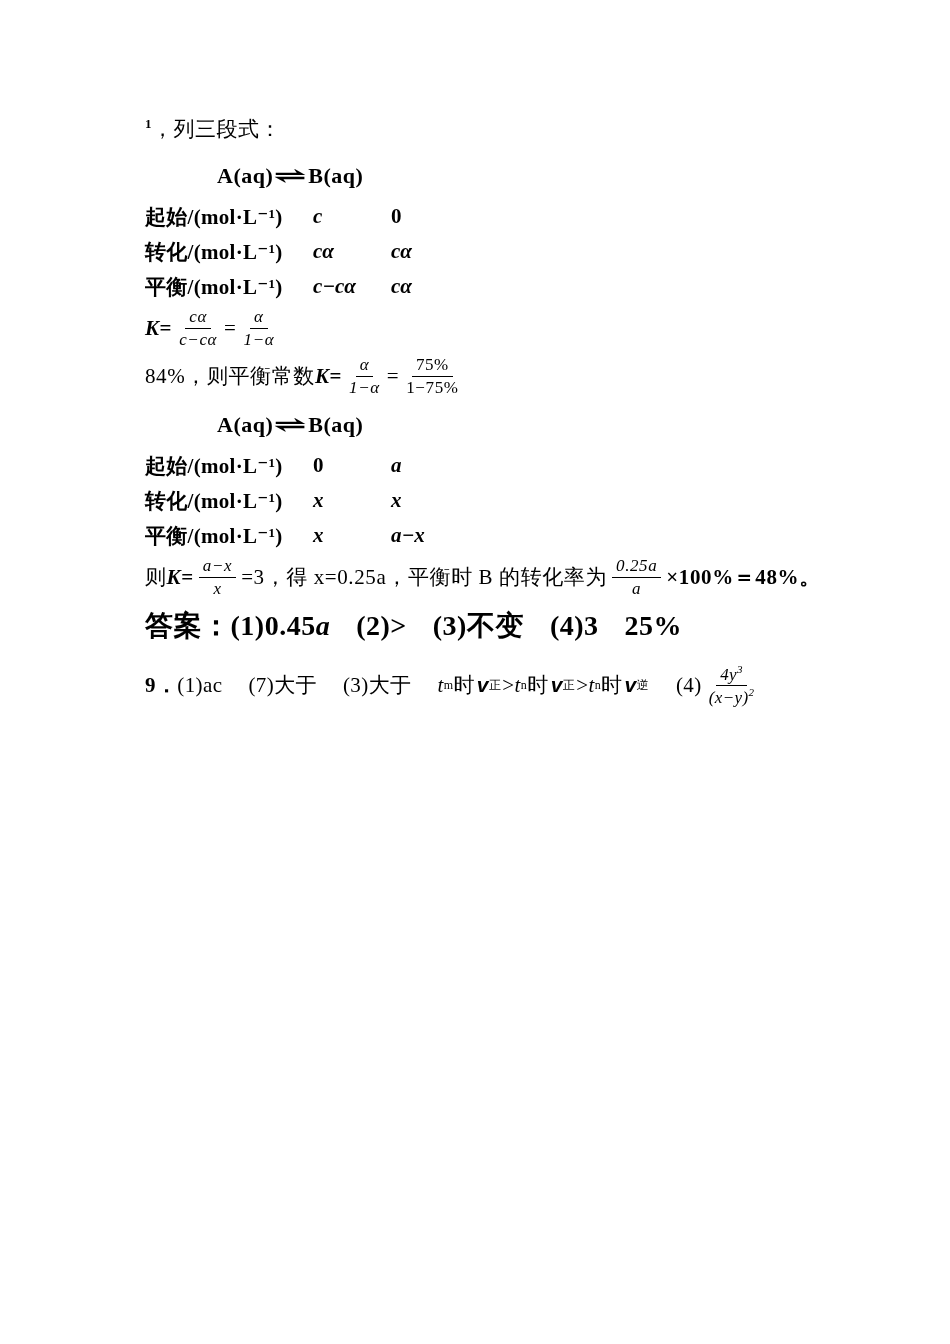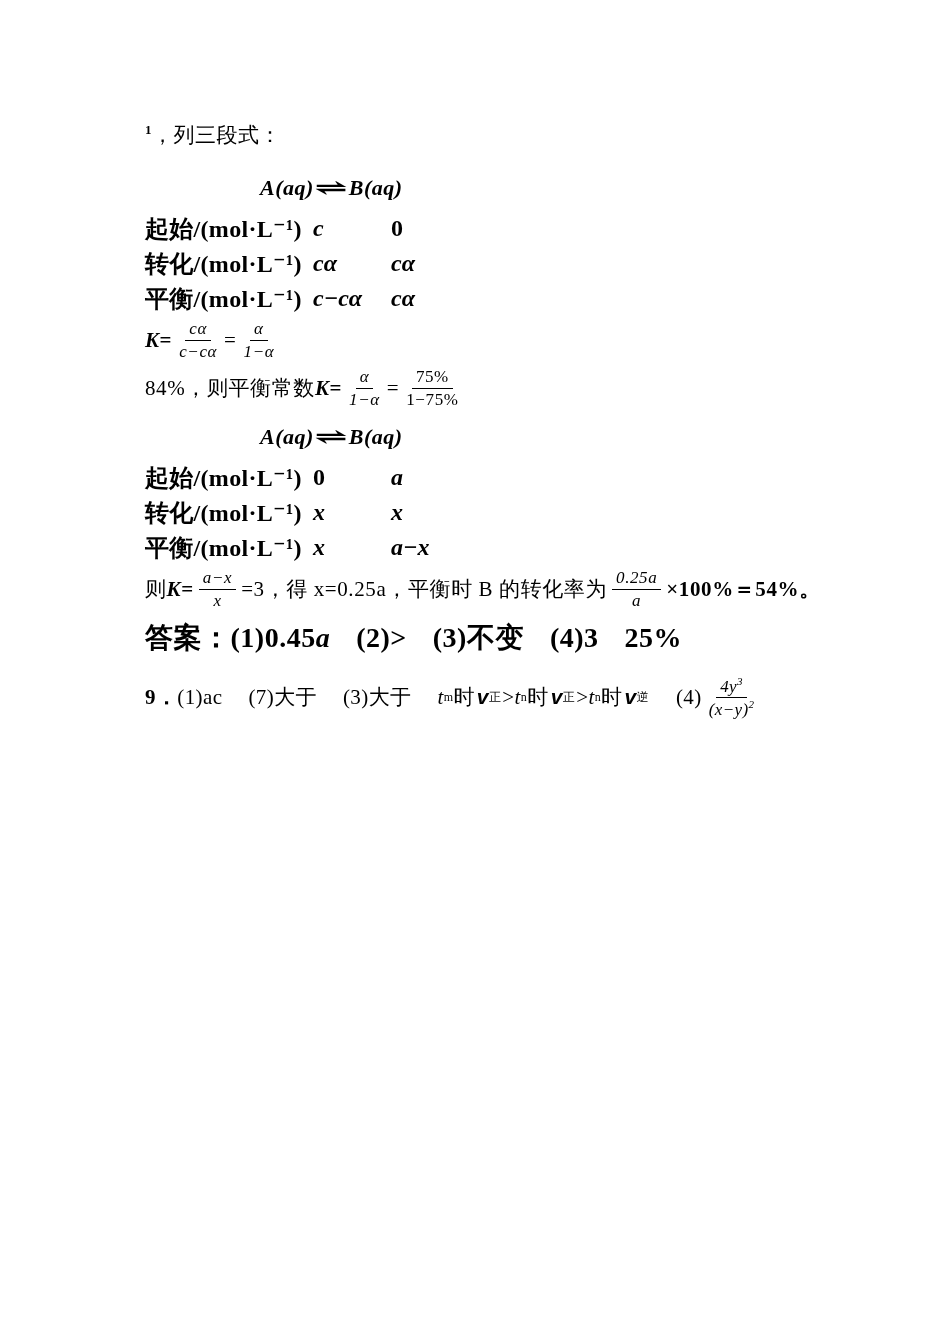--- a/index.html
+++ b/index.html
@@ -3,27 +3,27 @@
 <meta charset="utf-8">
 <style>
   html,body{margin:0;padding:0;}
   body{
     width:950px;height:1344px;background:#ffffff;color:#000;
     font-family:"Liberation Serif","DejaVu Serif",serif;
     overflow:hidden;
   }
   .page{padding:110px 135px 0 145px;box-sizing:border-box;width:950px;height:1344px;}
 
-  .line1{font-size:21px;line-height:40px;margin-bottom:16px;letter-spacing:0.5px;}
+  .line1{font-size:21px;line-height:28px;margin-bottom:16px;letter-spacing:0.5px;}
   .lead-sup{font-size:13px;vertical-align:super;font-weight:700;}
 
-  .eqline{margin:8px 0 6px 115px;font-weight:700;font-size:22px;line-height:34px;letter-spacing:0.5px;font-style:italic;}
+  .eqline{margin:8px 0 6px 72px;font-weight:700;font-size:22px;line-height:34px;letter-spacing:0.5px;}
   .eq-arrow{display:inline-block;transform:scaleX(1.8);margin:0 8px;font-weight:700;}
 
-  .trow{display:grid;grid-template-columns:168px 78px auto;height:35px;align-items:center;font-size:24px;}
+  .trow{display:grid;grid-template-columns:168px 78px auto;height:35px;align-items:center;font-size:21px;}
   .tlabel{font-weight:700;letter-spacing:0.3px;}
   .tval{font-weight:700;font-style:italic;}
   .tval.upright{font-style:normal;}
 
   .pline{display:flex;align-items:center;font-size:21px;min-height:48px;letter-spacing:0.6px;flex-wrap:nowrap;white-space:nowrap;}
   .textline{font-size:21px;line-height:46px;letter-spacing:0.6px;white-space:nowrap;}
 
   .kvar{font-style:italic;font-weight:700;}
   .it{font-style:italic;}
   .b{font-weight:700;}
@@ -126,21 +126,21 @@
       <span class="b">=</span>
     <span class="frac italic">
       <span class="num">a−x</span>
       <span class="den">x</span>
     </span>
     <span>=3，得 x=0.25a，平衡时 B 的转化率为</span>
     <span class="frac italic">
       <span class="num">0.25a</span>
       <span class="den">a</span>
     </span>
-    <span class="b">×100%＝54%。</span>
+    <span class="b">×100%＝48%。</span>
   </div>
 
   <div class="ansline">
     <span>答案：</span><span>(1)0.45</span><span class="it">a</span><span class="gap"></span><span>(2)&gt;</span><span class="gap"></span><span>(3)不变</span><span class="gap"></span><span>(4)3</span><span class="gap"></span><span>25%</span>
   </div>
 
   <div class="q9line">
     <span class="b">9．</span>
       <span>(1)ac</span>
       <span class="gap"></span>

